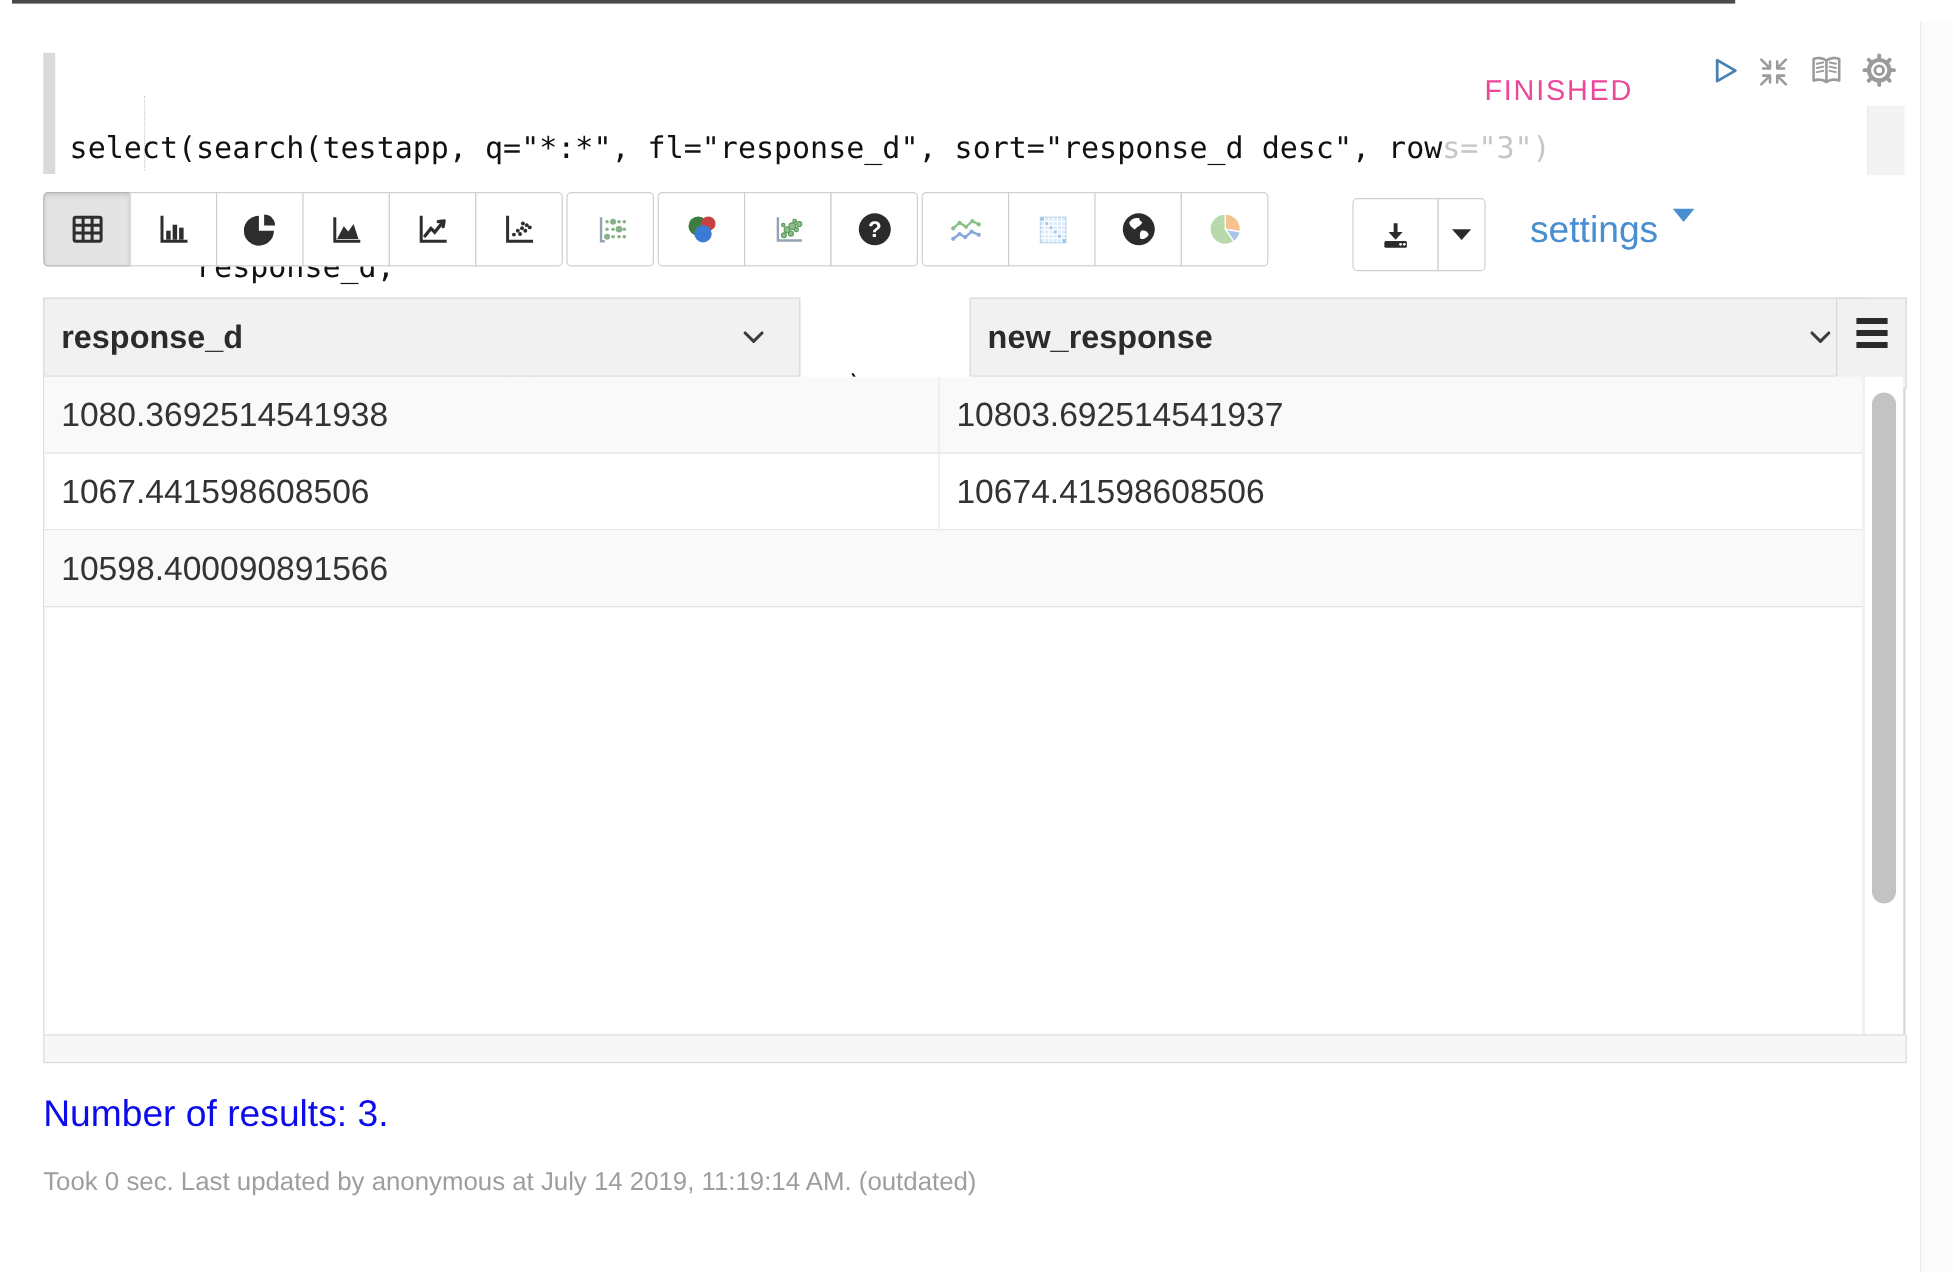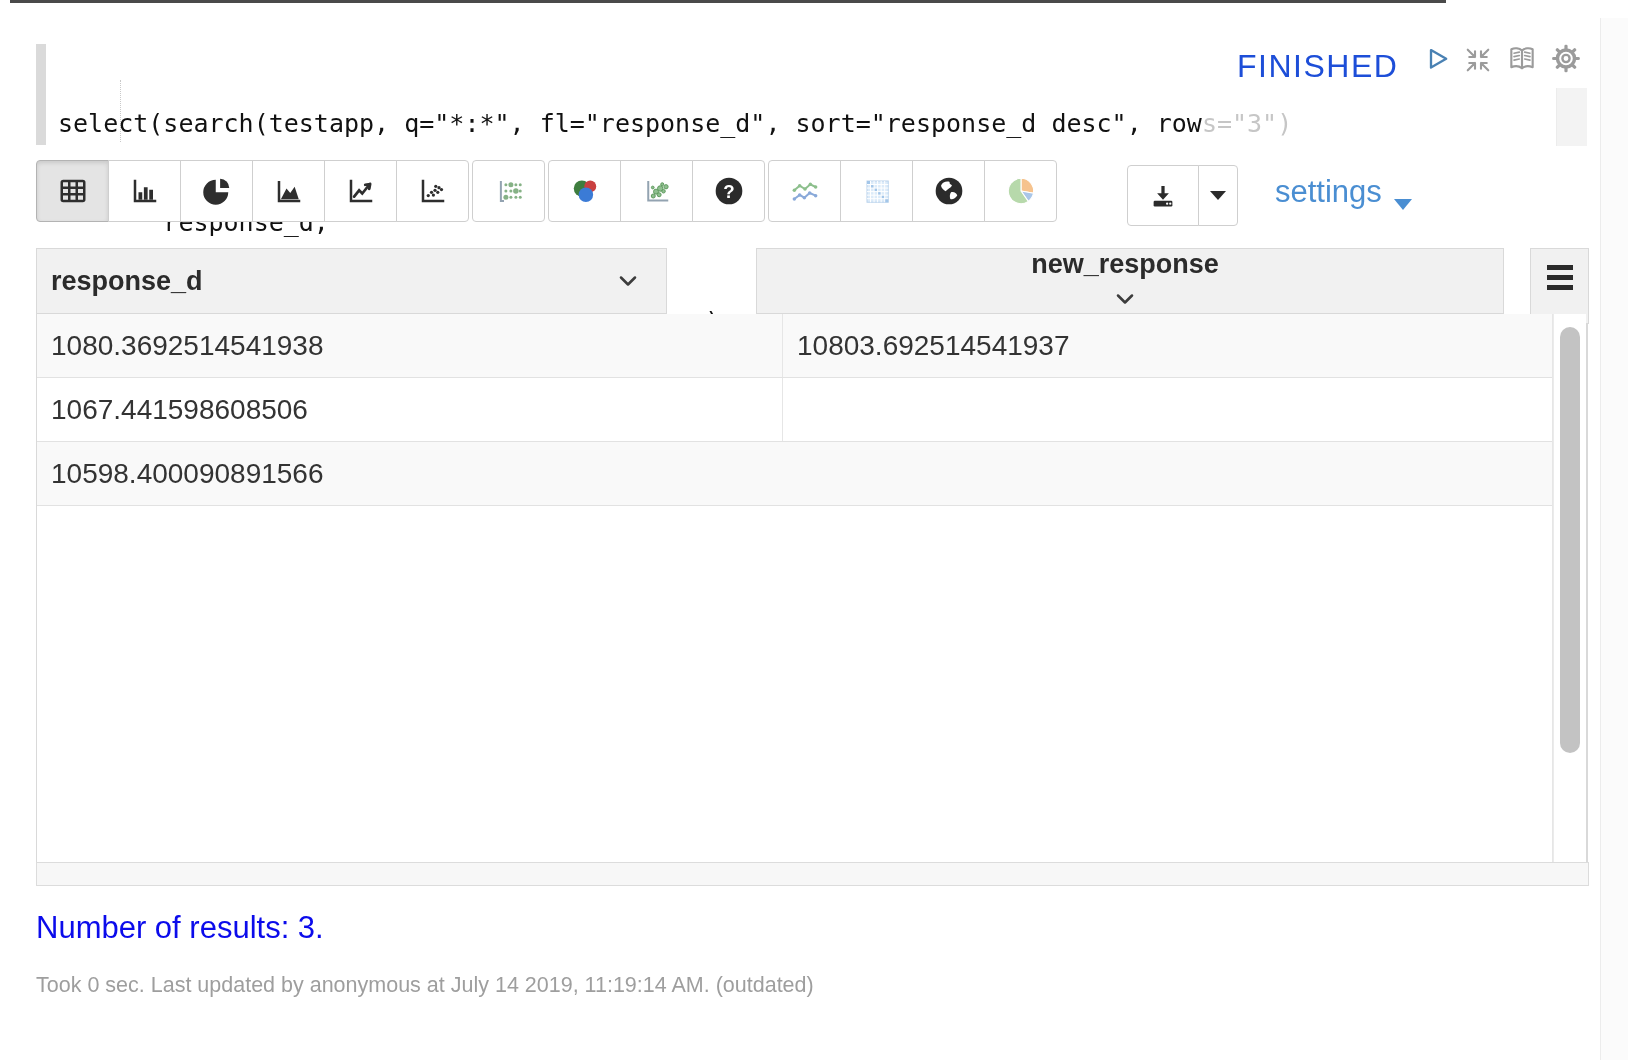--- a/index.html
+++ b/index.html
@@ -7,42 +7,42 @@
           font-family:"Liberation Sans", sans-serif;color:#333;}
   .abs{position:absolute;}
 
   
   .top-border{left:10px;top:0;width:1436px;height:3px;background:#4a4a4a;}
   .para-bar{left:36px;top:44px;width:10px;height:101px;background:#dadada;}
   .code{left:58px;top:41px;font-family:"DejaVu Sans Mono", monospace;font-size:25px;
         line-height:33px;color:#111;white-space:pre;}
   .code .faded{color:#c6c6c6;}
   .indent-guide{left:120px;top:80px;height:62px;border-left:1px dotted #c9c9c9;}
-  .status{top:48px;left:1237px;font-size:32px;letter-spacing:1.5px;color:#1d4ed8;}
+  .status{top:62px;left:1237px;font-size:24px;letter-spacing:1.5px;color:#ec4899;}
   .pctl{width:32px;height:32px;display:flex;align-items:center;justify-content:center;cursor:pointer;}
   .ace-scroll{left:1556px;top:88px;width:30px;height:58px;background:#f3f3f3;border-left:1px solid #ececec;}
   .page-scroll{left:1600px;top:18px;width:28px;height:1042px;background:#fbfbfb;border-left:1px solid #ececec;}
 
   
   .toolbar{left:36px;top:160px;display:flex;align-items:flex-start;}
   .btn-group{display:flex;margin-right:3px;}
   .vbtn{width:73px;height:62px;box-sizing:border-box;border:1px solid #cfcfcf;background:#fff;
         display:flex;align-items:center;justify-content:center;margin-left:-1px;cursor:pointer;}
   .btn-group .vbtn:first-child{margin-left:0;border-radius:4px 0 0 4px;}
   .btn-group .vbtn:last-child{border-radius:0 4px 4px 0;}
   .btn-group .vbtn:only-child{border-radius:4px;}
   .vbtn.active{background:#e4e4e4;border-color:#b3b3b3;box-shadow:inset 0 2px 4px rgba(0,0,0,.12);}
   .dl-group{left:1127px;top:165px;display:flex;}
   .dl-main{width:72px;height:61px;box-sizing:border-box;border:1px solid #cfcfcf;background:#fff;
            border-radius:4px 0 0 4px;display:flex;align-items:center;justify-content:center;cursor:pointer;}
   .dl-caret{width:40px;height:61px;box-sizing:border-box;border:1px solid #cfcfcf;background:#fff;
            border-radius:0 4px 4px 0;margin-left:-1px;display:flex;align-items:center;justify-content:center;cursor:pointer;}
   .caret{width:0;height:0;border-left:8px solid transparent;border-right:8px solid transparent;
          border-top:9px solid #2b2b2b;}
-  .settings{left:1275px;top:174px;display:flex;align-items:flex-end;gap:12px;cursor:pointer;}
+  .settings{left:1275px;top:174px;display:flex;align-items:flex-start;gap:12px;cursor:pointer;}
   .settings-label{font-size:31px;color:#4a8ed2;}
   .caret.blue{border-left:9px solid transparent;border-right:9px solid transparent;
               border-top:11px solid #4a8ed2;}
 
   
   .tbl{left:36px;top:248px;width:1553px;height:638px;}
   .hcell{position:absolute;top:0;height:66px;background:#f1f1f1;border:1px solid #d9d9d9;
          box-sizing:border-box;display:flex;align-items:center;justify-content:space-between;
          padding:0 24px 0 14px;cursor:pointer;}
   .hlabel{font-size:27px;font-weight:bold;color:#2b2b2b;}
@@ -304,41 +304,42 @@
     <div class="caret blue"></div>
   </div>
 
   <div class="abs tbl">
     <div class="hcell" style="left:0;width:631px;">
       <span class="hlabel">response_d</span>
       <svg width="28" height="28" viewBox="0 0 24 24" fill="none" stroke="#3c3c3c" stroke-width="2.2" stroke-linecap="round" stroke-linejoin="round">
         <path d="M6 9 L12 15 L18 9"></path>
       </svg>
     </div>
-    <div class="hcell" style="left:720px;width:748px;flex-direction:column;">
+    <div class="hcell" style="left:772px;width:748px;">
       <span class="hlabel">new_response</span>
       <svg width="28" height="28" viewBox="0 0 24 24" fill="none" stroke="#3c3c3c" stroke-width="2.2" stroke-linecap="round" stroke-linejoin="round">
         <path d="M6 9 L12 15 L18 9"></path>
       </svg>
     </div>
     <div class="menu-box">
       <div class="hamburger">
         <div></div>
           <div></div>
           <div></div>
       </div>
     </div>
 
     <div class="tbody">
       <div class="trow stripe">
         <div class="tcell c1">1080.3692514541938</div>
         <div class="tcell c2">10803.692514541937</div>
       </div>
       <div class="trow">
         <div class="tcell c1">1067.441598608506</div>
+        <div class="tcell c2">10674.41598608506</div>
       </div>
       <div class="trow stripe">
         <div class="tcell c2">10598.400090891566</div>
       </div>
     </div>
 
     <div class="vscroll">
       <div class="vthumb"></div>
     </div>
     <div class="tbl-rborder"></div>

